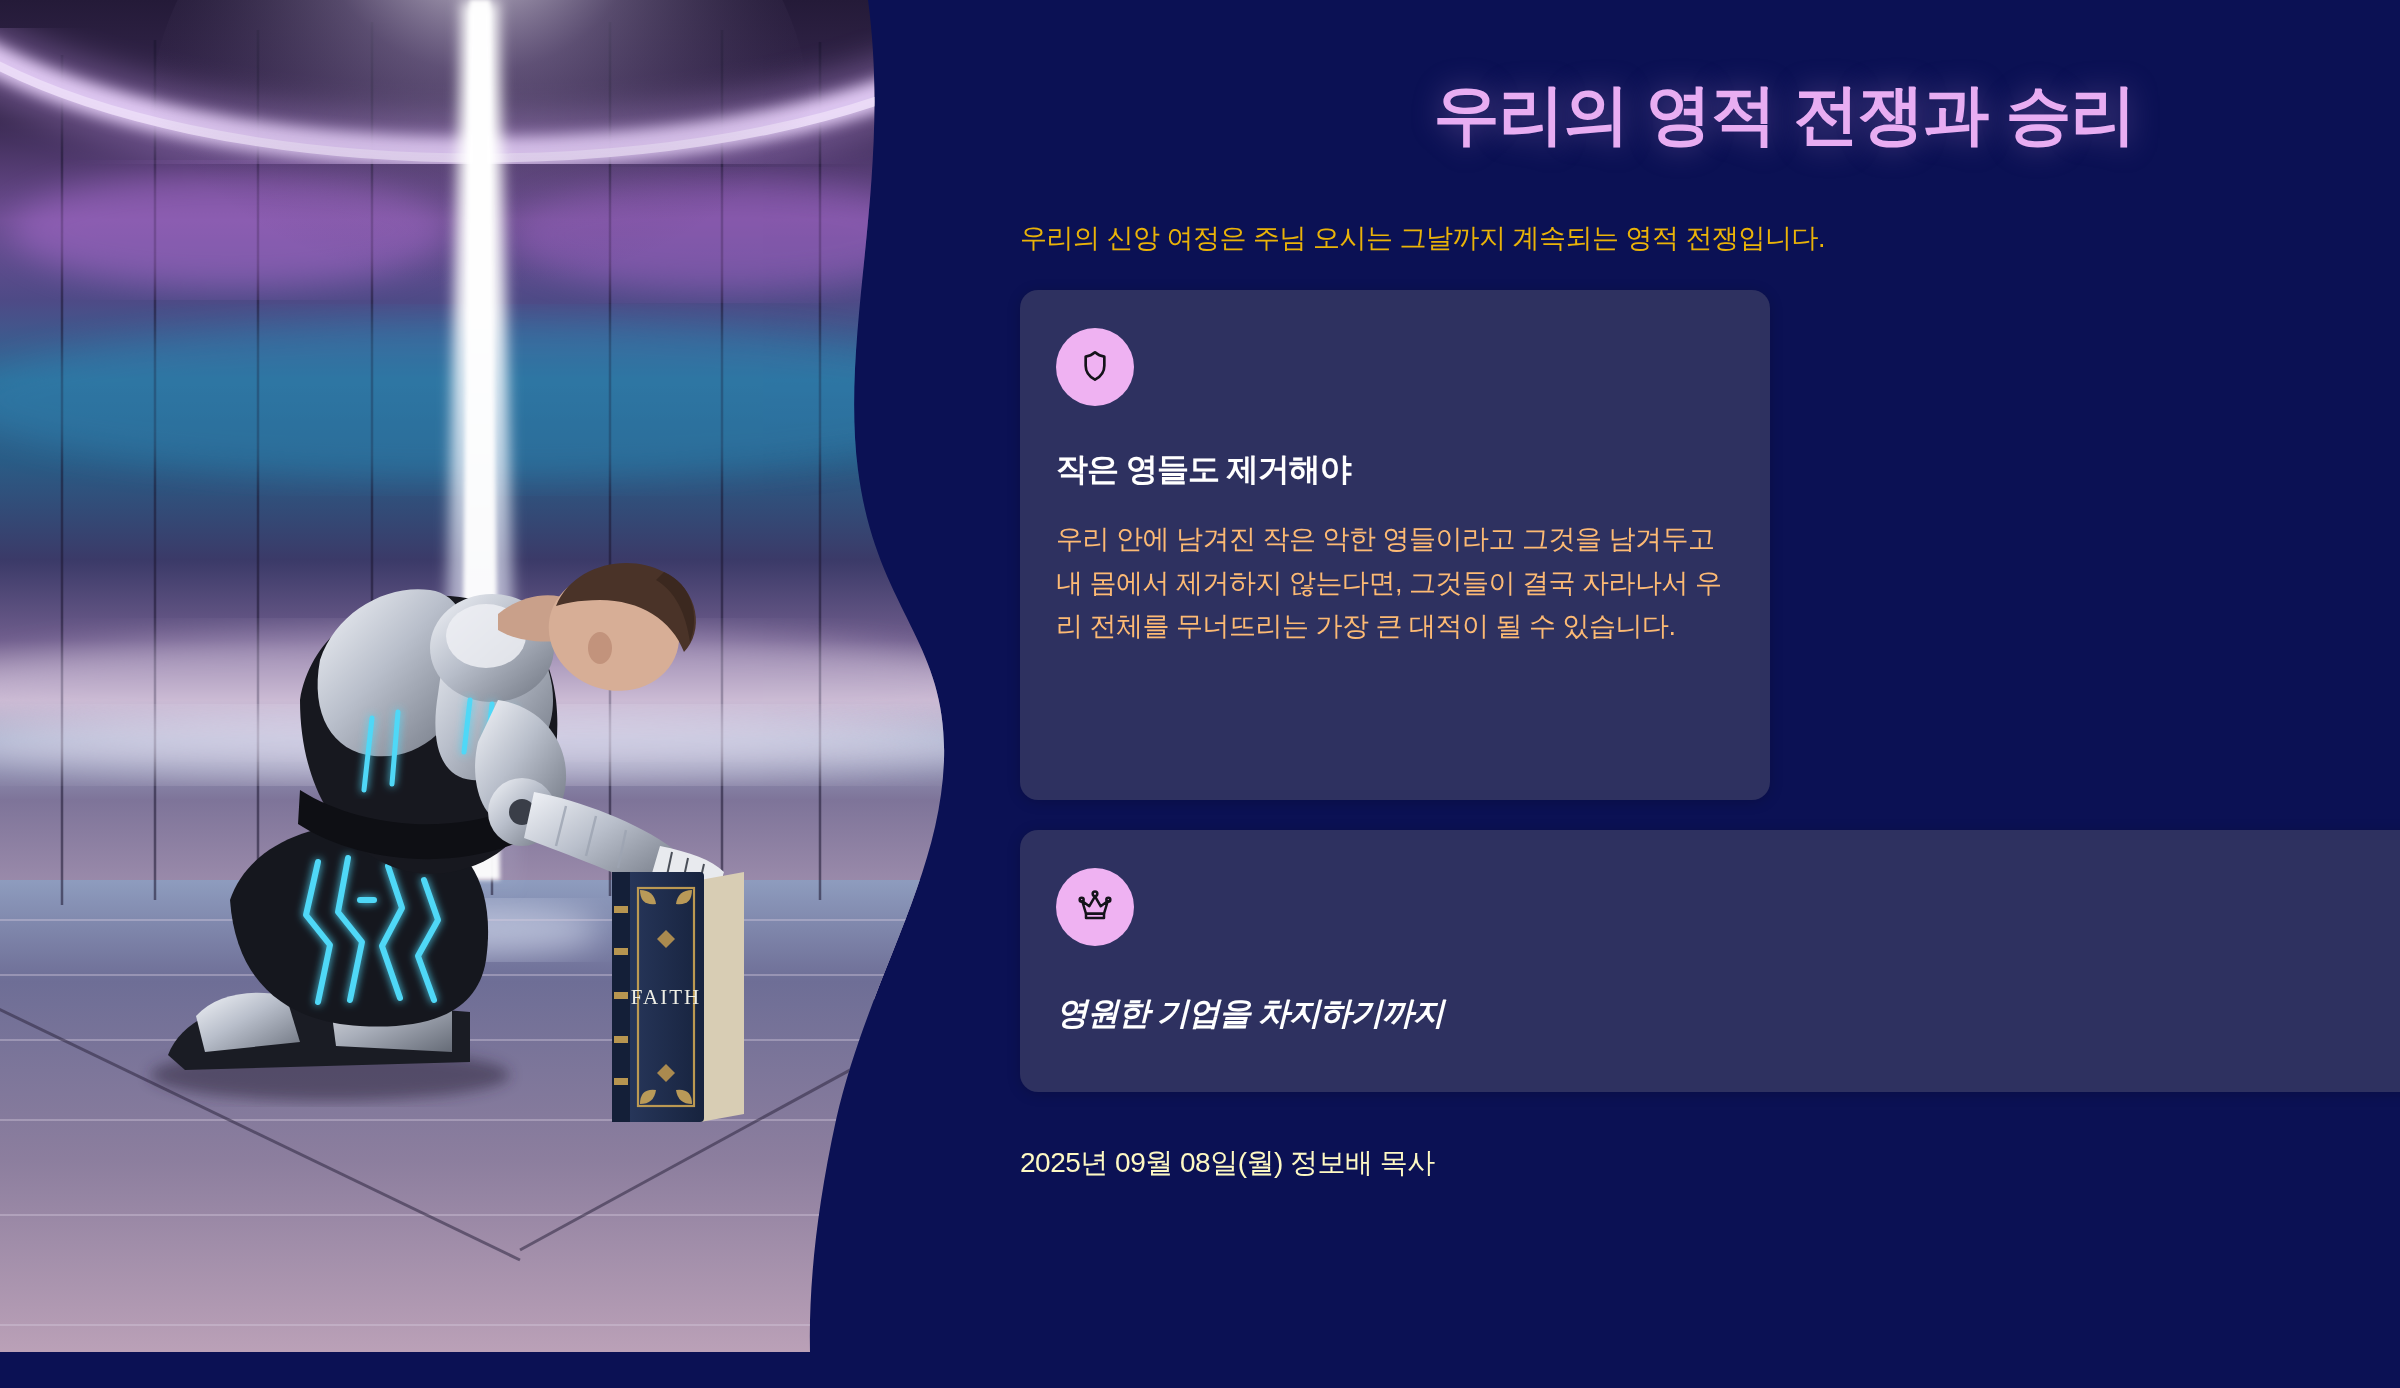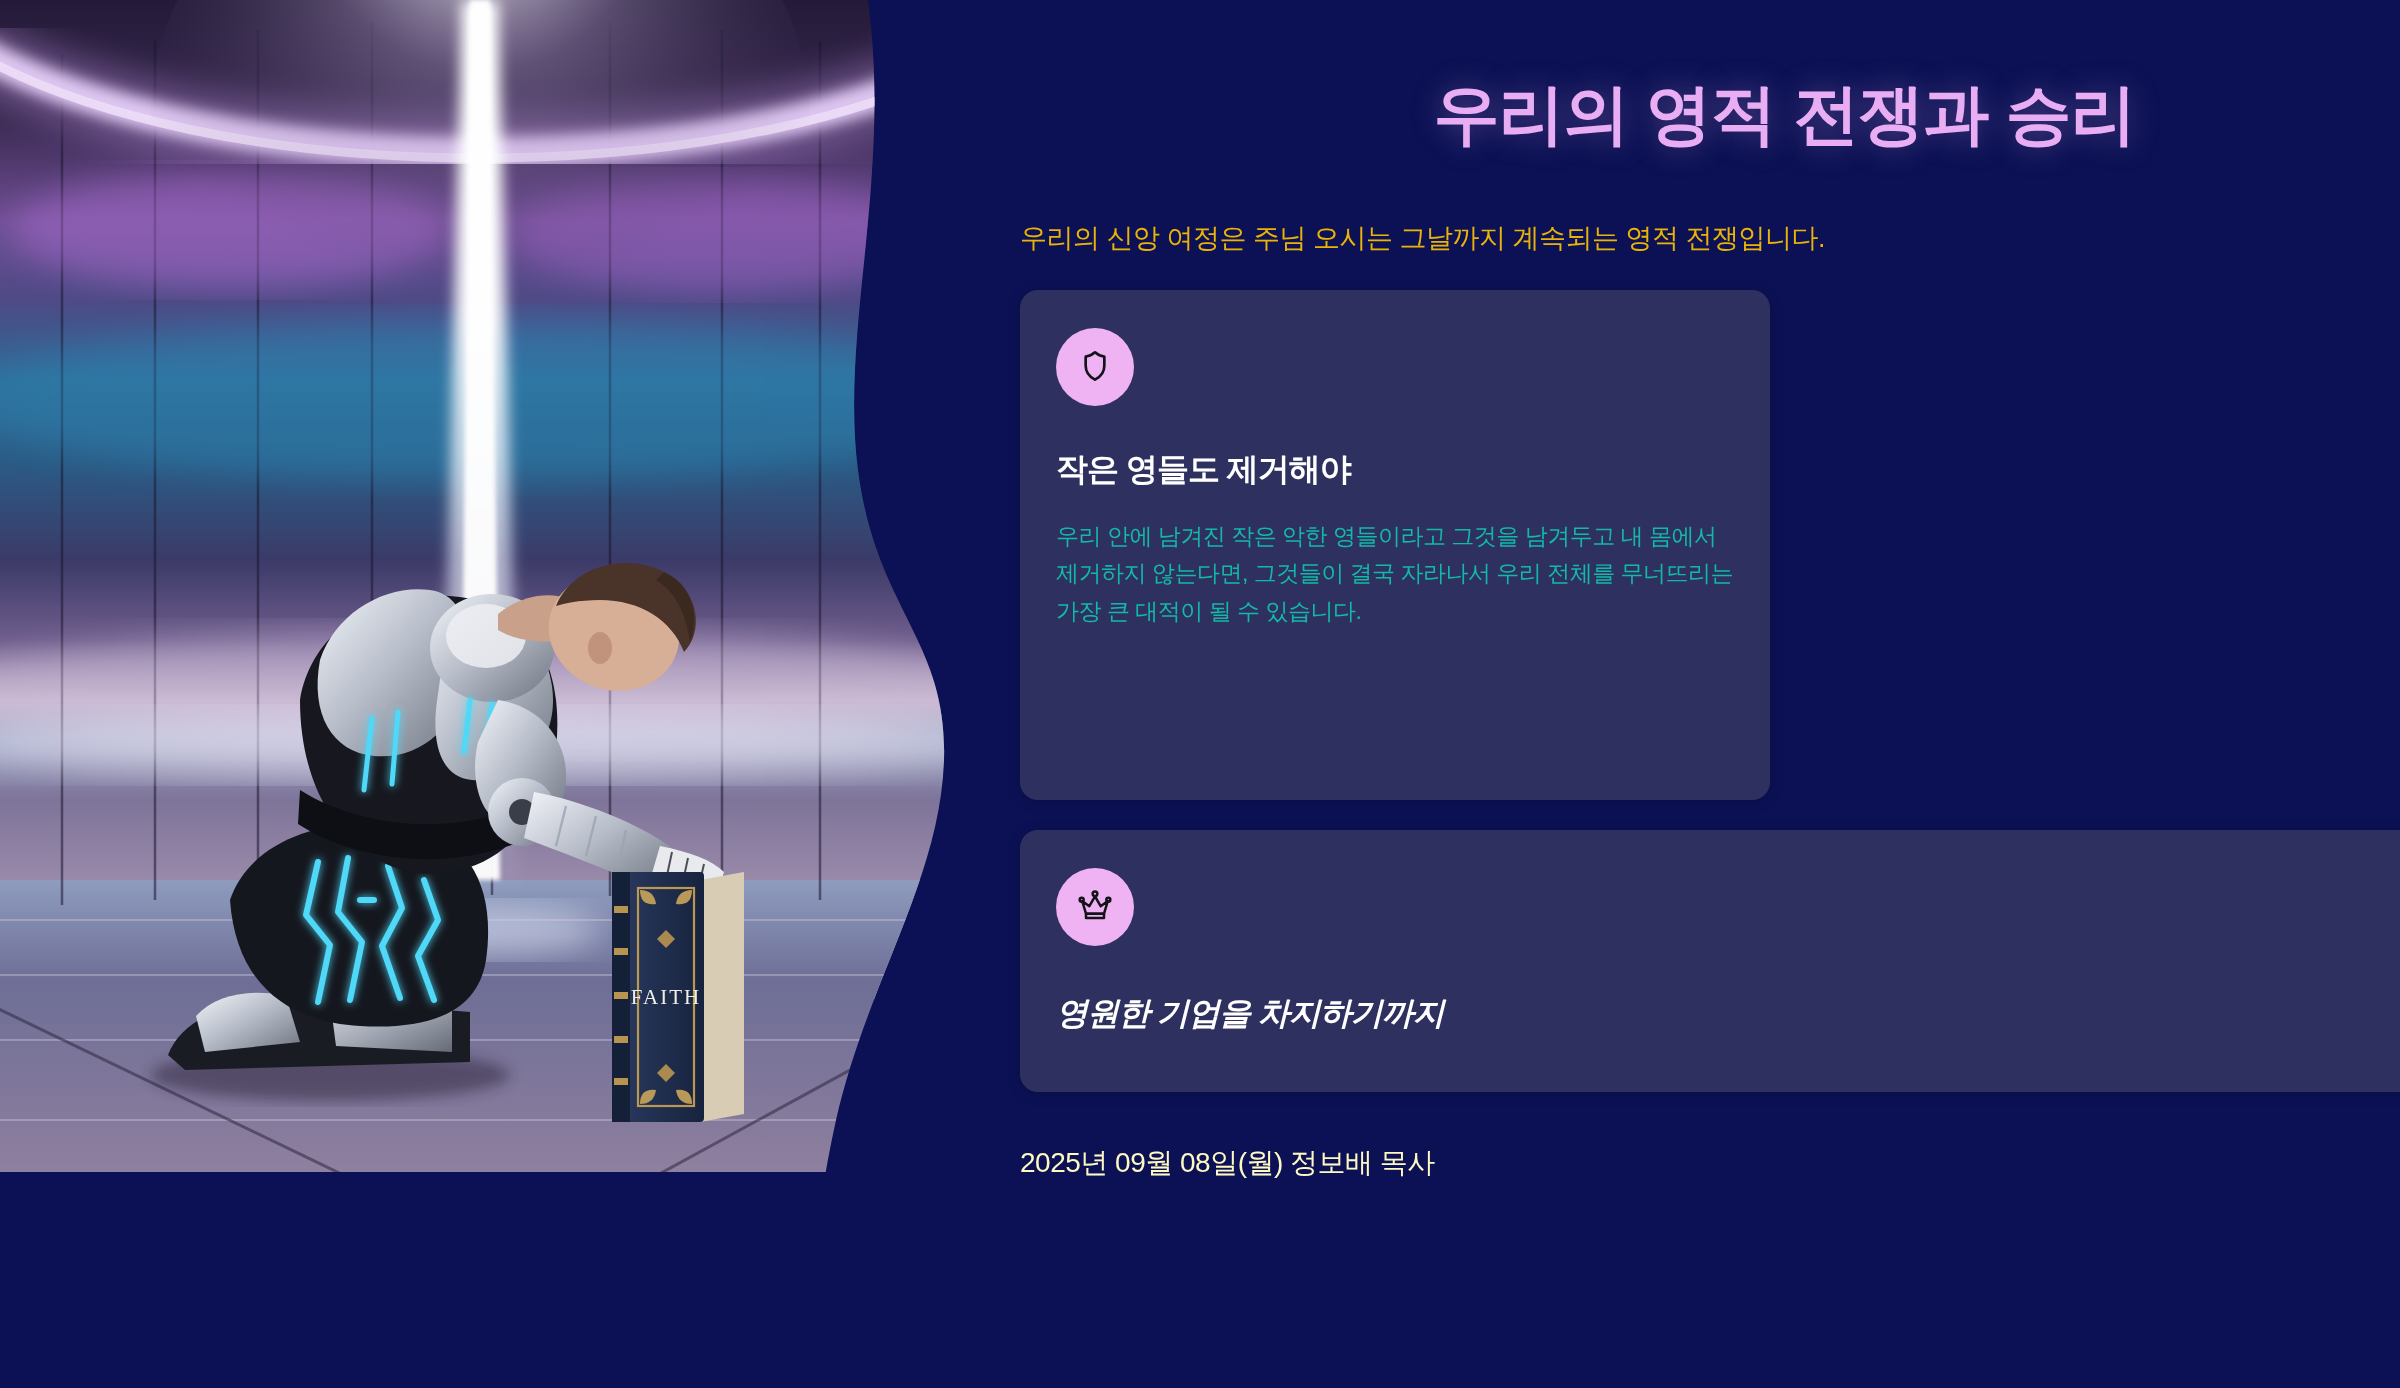--- a/index.html
+++ b/index.html
@@ -5,21 +5,21 @@
   * { margin:0; padding:0; box-sizing:border-box; }
   html,body { width:2400px; height:1388px; overflow:hidden; }
   body {
     background:#0B1154;
     font-family:"Liberation Sans","DejaVu Sans",sans-serif;
     position:relative;
   }
 
   
   #hero-panel{
-    position:absolute; left:0; top:0; width:960px; height:1172px;
+    position:absolute; left:0; top:0; width:960px; height:1352px;
     overflow:hidden;
     
     clip-path: path("M0,0 L868,0 C892,180 840,330 858,470 C876,610 948,640 944,760 C940,880 868,980 836,1120 C812,1230 806,1320 812,1388 L0,1388 Z");
   }
   #hero-svg{ position:absolute; left:0; top:0; width:960px; height:1388px; display:block; }
 
   
   #content{
     position:absolute; left:1020px; top:0; width:1529px; height:1388px;
   }
@@ -53,21 +53,21 @@
     background:#EFB2F2;
     display:flex; align-items:center; justify-content:center;
     margin-bottom:42px;
   }
   .icon-circle svg{ width:40px; height:40px; display:block; }
   .card-title{
     color:#FFFFFF; font-size:32px; font-weight:bold;
     letter-spacing:-1px; margin-bottom:26px;
   }
   .card-body{
-    color:#14b8a6; font-size:23px; line-height:1.62; letter-spacing:-.5px;
+    color:#fdba74; font-size:27px; line-height:1.62; letter-spacing:-.5px;
   }
   .card.wide .card-title{ margin-bottom:22px;font-style:italic; }
   .card.wide .icon-circle{ margin-bottom:46px; }
 
   #footer-note{
     margin-top:52px;
     text-align:left;
     color:#fef9c3; font-size:28px; letter-spacing:-.5px;
   }
 </style>

